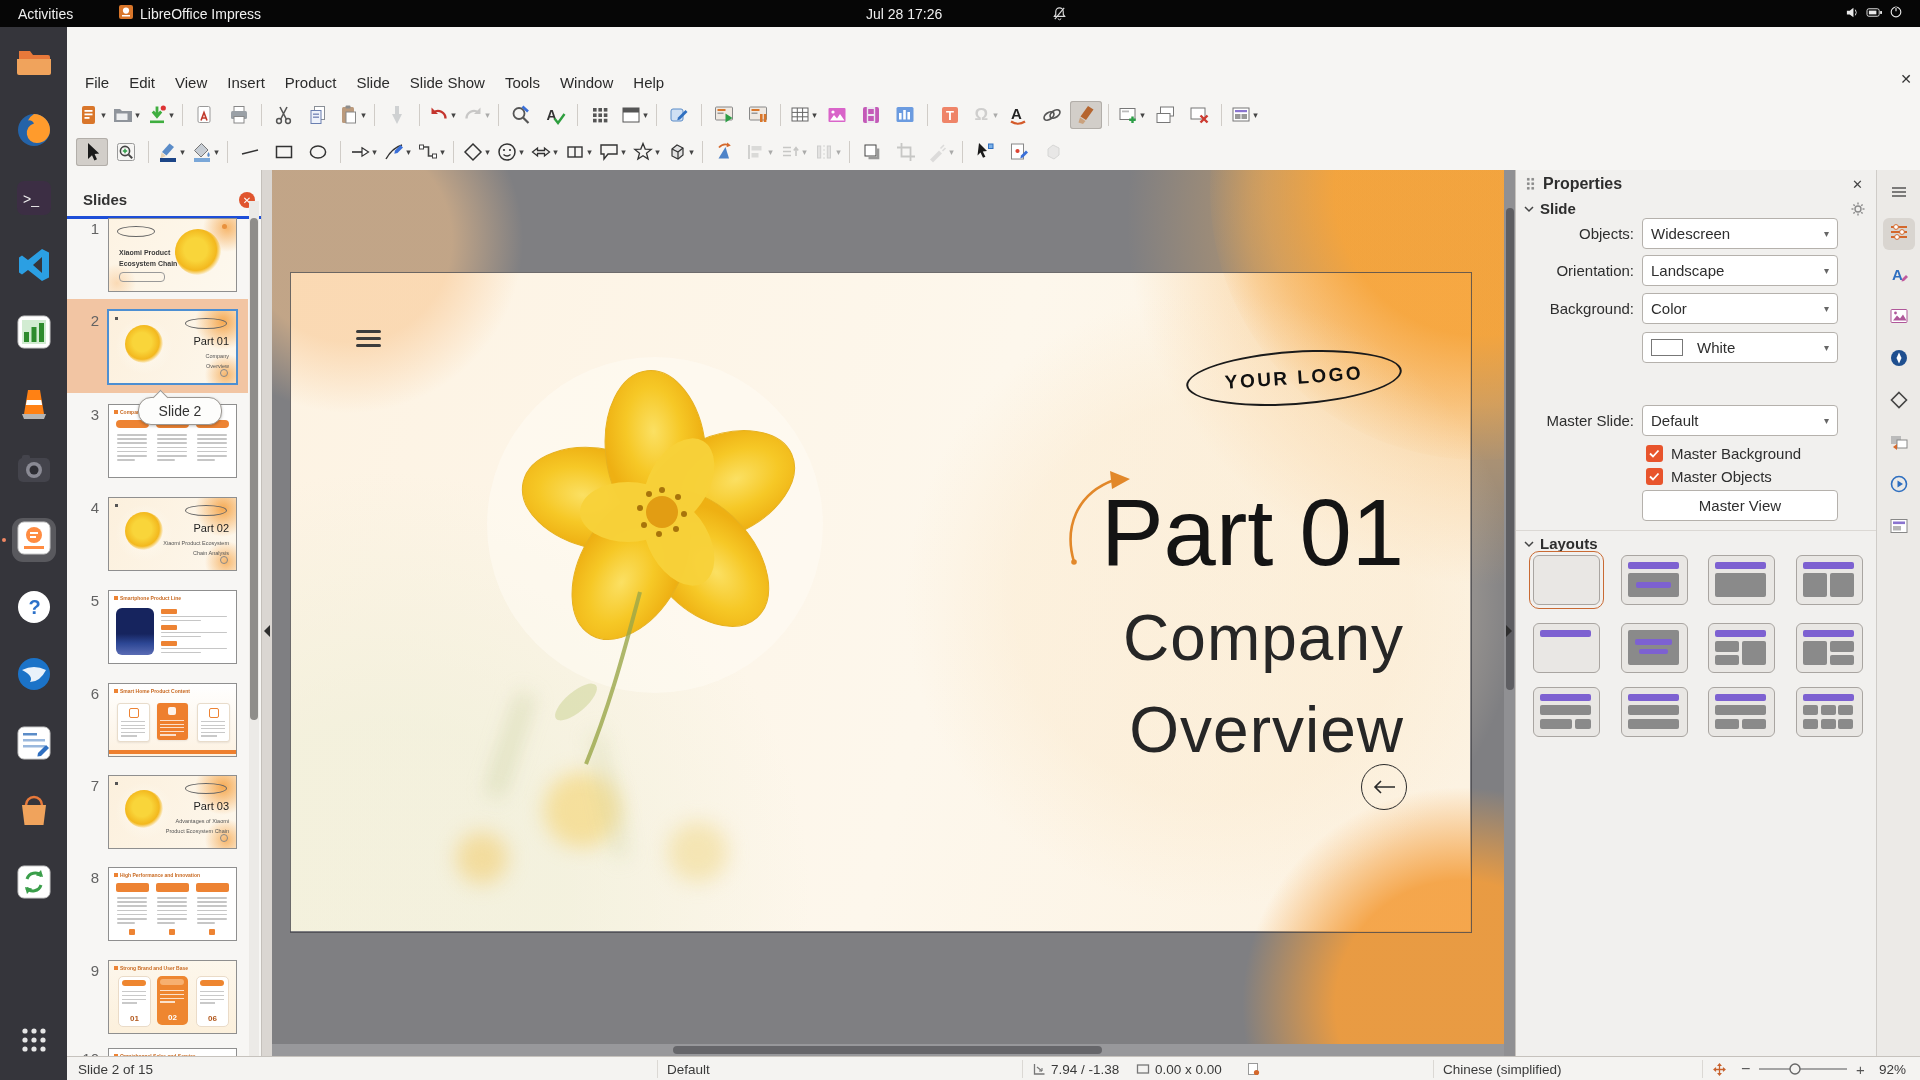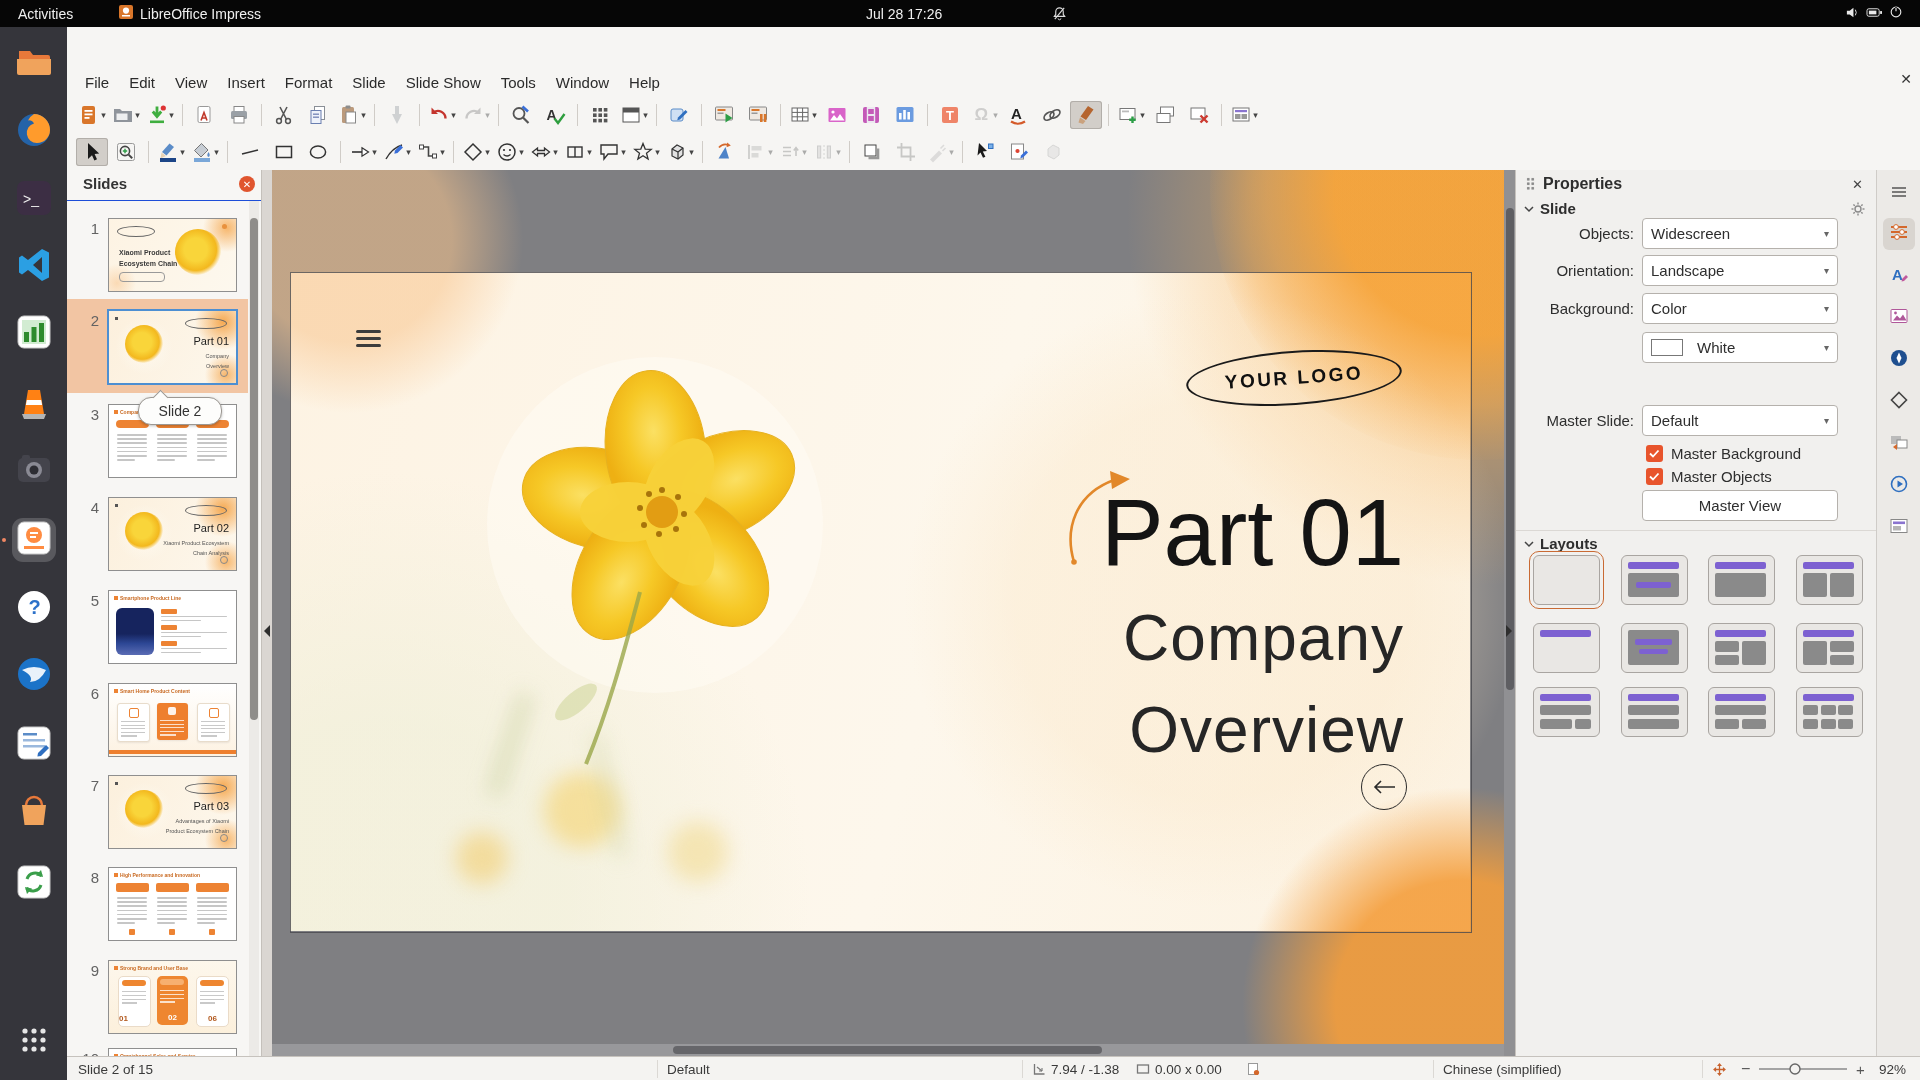--- a/index.html
+++ b/index.html
@@ -24,21 +24,21 @@
   #toolbar1{top:70px;height:36px}
   #toolbar2{top:106px;height:37px;border-bottom:1px solid #c9c5c0}
   .tbtn{height:28px;min-width:28px;display:flex;align-items:center;justify-content:center;border-radius:3px;margin:0 1px;padding:0 2px}
   .tbtn.active{background:#d2cec9;box-shadow:inset 0 0 0 1px #b2aea9}
   .tbtn.dis{opacity:.42}
   .ticon{width:22px;height:22px;display:flex;align-items:center;justify-content:center;font-size:17px;color:#444}
   .caret{font-size:9px;color:#444;margin-left:1px}
   .tsep{width:1px;height:22px;background:#d0ccc7;margin:0 5px}
   
   #slidespanel{position:absolute;left:0;top:143px;width:194px;height:886px;background:#f7f6f4;overflow:hidden}
-  #sp-header{position:absolute;left:0;top:0;right:0;height:30px;border-bottom:1px solid #1d4ed8}
+  #sp-header{position:absolute;left:0;top:16px;right:0;height:30px;border-bottom:3px solid #1d4ed8}
   #sp-title{position:absolute;left:16px;top:5px;font-size:15px;font-weight:700;color:#333}
   #sp-close{position:absolute;left:172px;top:6px;width:16px;height:16px;border-radius:50%;background:#e0552e;color:#fff;font-size:10px;display:flex;align-items:center;justify-content:center}
   .snum{position:absolute;width:26px;text-align:right;font-size:15px;color:#636363}
   .thumb{position:absolute;left:41px;width:127px;height:72px;background:#fff;border:1px solid #8f8f8f;overflow:hidden}
   .thumb.sel{border:2px solid #4d8fd2;margin:-1px}
   .selband{position:absolute;left:0;width:181px;height:94px;background:rgba(238,148,82,.5)}
   .th-head{position:absolute;left:5px;top:4px;display:flex;align-items:center;gap:2px}
   .th-head b{width:4px;height:4px;background:#ed8333;display:inline-block}
   .th-head span{font-size:5px;font-weight:700;color:#c96a22;white-space:nowrap}
   .ln{position:absolute;height:1.6px;background:#c6c6c6;border-radius:1px}
@@ -245,21 +245,21 @@
         </svg></span>
     </div>
   </div>
 
 <div id="window">
   <div id="menubar">
       <div class="mitem">File</div>
       <div class="mitem">Edit</div>
       <div class="mitem">View</div>
       <div class="mitem">Insert</div>
-      <div class="mitem">Format</div>
+      <div class="mitem">Product</div>
       <div class="mitem">Slide</div>
       <div class="mitem">Slide Show</div>
       <div class="mitem">Tools</div>
       <div class="mitem">Window</div>
       <div class="mitem">Help</div>
     </div>
   <div id="docclose">✕</div>
   <div id="toolbar1" class="toolbar">
       <div class="tbtn">
         <span class="ticon">
@@ -985,21 +985,21 @@
           <div class="th-head">
             <b></b>
             <span>Strong Brand and User Base</span>
           </div>
           <div style="position: absolute; left: 9px; top: 15px; width: 31px; height: 49px; border-radius: 5px; background: rgb(255, 255, 255); border: 0.8px solid rgb(234, 219, 200);">
             <div style="position: absolute; left: 3px; top: 3px; width: 24px; height: 6px; border-radius: 3px; background: rgb(238, 134, 48);"></div>
             <div style="position: absolute; left: 3px; top: 14px; width: 24px; height: 1.3px; background: rgb(201, 201, 201);"></div>
             <div style="position: absolute; left: 3px; top: 17.8px; width: 24px; height: 1.3px; background: rgb(201, 201, 201);"></div>
             <div style="position: absolute; left: 3px; top: 21.6px; width: 24px; height: 1.3px; background: rgb(201, 201, 201);"></div>
             <div style="position: absolute; left: 3px; top: 25.4px; width: 15px; height: 1.3px; background: rgb(201, 201, 201);"></div>
-            <div style="position: absolute; left: 0px; right: 0px; bottom: 3px; text-align: left; font-size: 8px; font-weight: 700; color: rgb(179, 90, 31);">01</div>
+            <div style="position: absolute; left: 0px; right: 0px; bottom: 3px; text-align: center; font-size: 8px; font-weight: 700; color: rgb(179, 90, 31);">01</div>
           </div>
           <div style="position: absolute; left: 48px; top: 15px; width: 31px; height: 49px; border-radius: 5px; background: rgb(238, 134, 48);">
             <div style="position: absolute; left: 3px; top: 3px; width: 24px; height: 6px; border-radius: 3px; background: rgb(247, 176, 112);"></div>
             <div style="position: absolute; left: 3px; top: 14px; width: 24px; height: 1.3px; background: rgba(255, 255, 255, 0.75);"></div>
             <div style="position: absolute; left: 3px; top: 17.8px; width: 24px; height: 1.3px; background: rgba(255, 255, 255, 0.75);"></div>
             <div style="position: absolute; left: 3px; top: 21.6px; width: 24px; height: 1.3px; background: rgba(255, 255, 255, 0.75);"></div>
             <div style="position: absolute; left: 3px; top: 25.4px; width: 15px; height: 1.3px; background: rgba(255, 255, 255, 0.75);"></div>
             <div style="position: absolute; left: 0px; right: 0px; bottom: 3px; text-align: center; font-size: 8px; font-weight: 700; color: rgb(255, 255, 255);">02</div>
           </div>
           <div style="position: absolute; left: 87px; top: 15px; width: 31px; height: 49px; border-radius: 5px; background: rgb(255, 255, 255); border: 0.8px solid rgb(234, 219, 200);">

